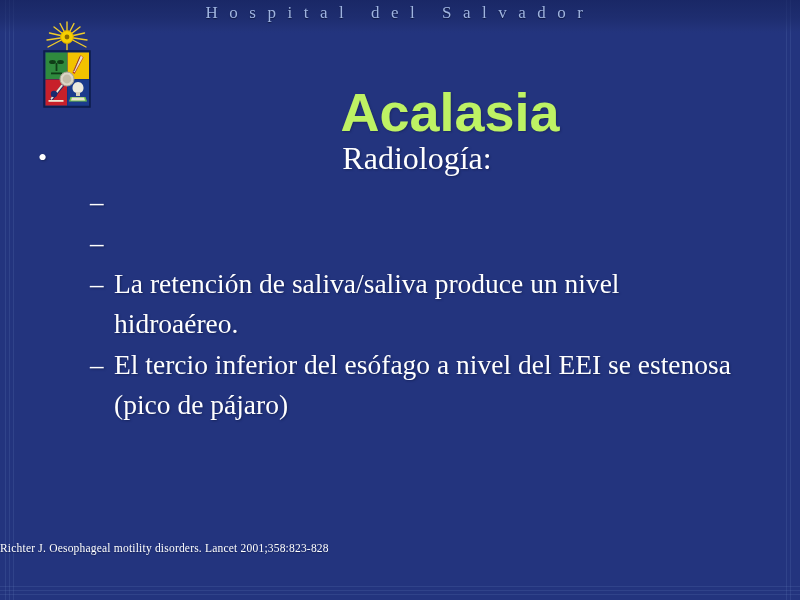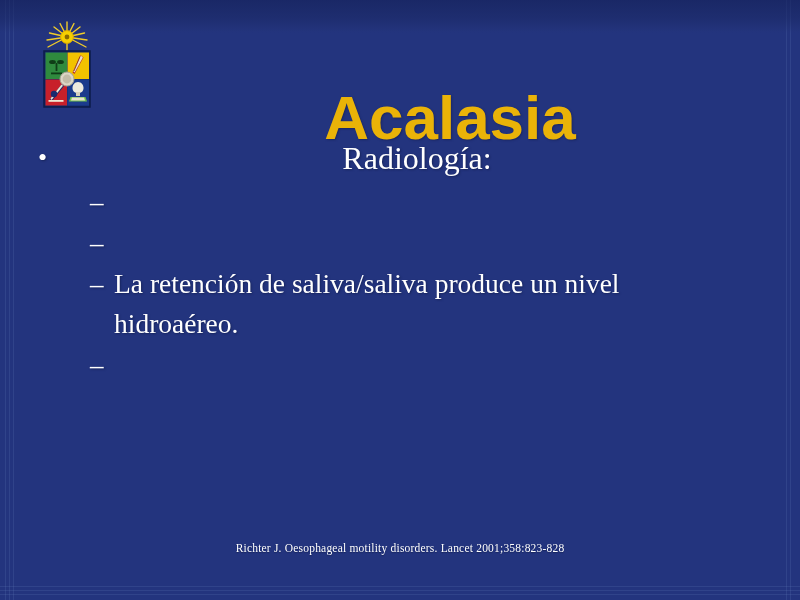--- a/index.html
+++ b/index.html
@@ -83,23 +83,23 @@
   #logo svg { display: block; width: 62px; height: 98px; }
 
   
   #slide-title {
     position: absolute;
     left: 120px; top: 47px;
     width: 660px;
     text-align: center;
     font-family: "Liberation Sans", "DejaVu Sans", sans-serif;
     font-weight: bold;
-    font-size: 62px;
+    font-size: 54px;
     line-height: 58px;
-    color: #eab308;
+    color: #bef264;
     text-shadow: 1px 1px 2px rgba(20,30,80,0.55);
   }
 
   
   #body {
     position: absolute;
     left: 38px;
     top: 138px;
     width: 724px;
   }
@@ -143,21 +143,20 @@
   .lvl2 .text {
     flex: 1 1 auto;
     max-width: 620px;
   }
 
   
   #citation {
     position: absolute;
     left: 0; top: 542px;
     width: 800px;
-    text-align: center;
     color: #ffffff;
     font-size: 11.5px;
     letter-spacing: 0.2px;
     text-shadow: 0 1px 1px rgba(16,26,70,0.6);
   }
 </style>
 </head>
 <body>
 
 <div id="slide">
@@ -165,20 +164,21 @@
   <div class="frame-line frame-v1"></div>
   <div class="frame-line frame-v2"></div>
   <div class="frame-line frame-v3"></div>
   <div class="frame-line frame-vr1"></div>
   <div class="frame-line frame-vr2"></div>
   <div class="frame-line frame-h1"></div>
   <div class="frame-line frame-h2"></div>
   <div class="frame-line frame-h3"></div>
 
   <div id="header-band"></div>
+  <div id="header-title">Hospital del Salvador</div>
 
   <div id="logo">
     <svg viewBox="0 0 62 98" xmlns="http://www.w3.org/2000/svg">
 
       <g stroke="#f0cc2a" stroke-width="1.4" stroke-linecap="round">
         <line x1="31" y1="17" x2="31" y2="2"></line>
         <line x1="31" y1="17" x2="38" y2="3.5"></line>
         <line x1="31" y1="17" x2="44" y2="7"></line>
         <line x1="31" y1="17" x2="48.5" y2="13"></line>
         <line x1="31" y1="17" x2="51" y2="20"></line>
@@ -253,20 +253,21 @@
         <span class="marker">–</span>
       </div>
 
       <div class="lvl2">
         <span class="marker">–</span>
         <span class="text">La retención de saliva/saliva produce un nivel hidroaéreo.</span>
       </div>
 
       <div class="lvl2">
         <span class="marker">–</span>
+        <span class="text">El tercio inferior del esófago a nivel del EEI se estenosa (pico de pájaro)</span>
       </div>
 
     </div>
   </div>
 
   <div id="citation">Richter J. Oesophageal motility disorders. Lancet 2001;358:823-828</div>
 
 </div>
 
 </body></html>

